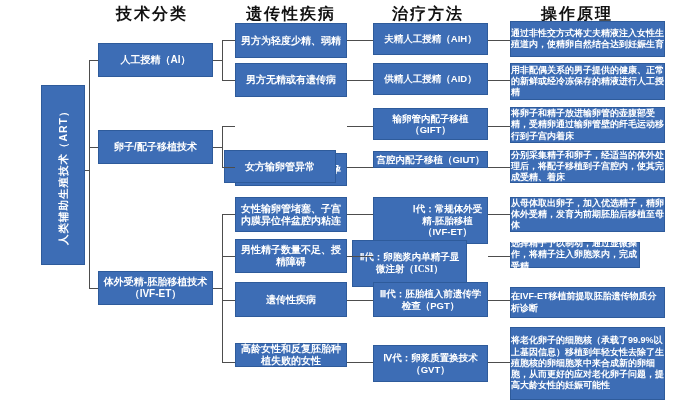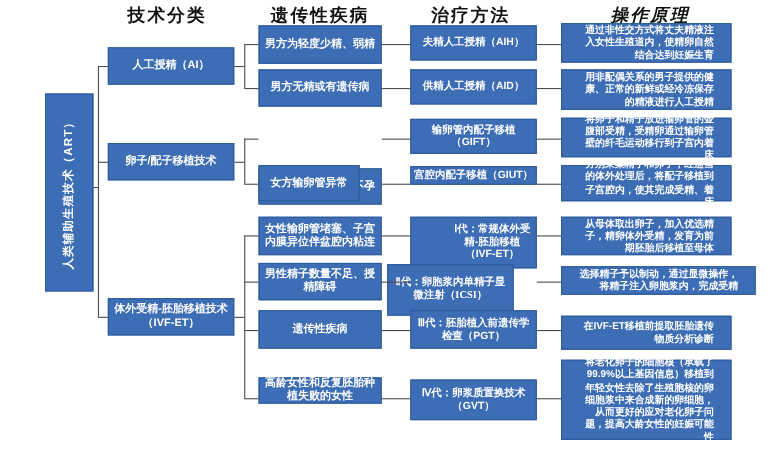--- a/index.html
+++ b/index.html
@@ -19,71 +19,71 @@
     font-size:16px;font-weight:bold;color:var(--header-text);letter-spacing:2px;
   }
   .box{
     position:absolute;background:var(--box-fill);border:1px solid var(--box-border);
     color:var(--box-text);font-weight:bold;box-sizing:border-box;
     display:flex;align-items:center;justify-content:center;
     text-align:center;font-size:10px;line-height:1.2;padding:1px 2px;
   }
   .box.method{font-size:9.5px;}
   .box.principle{
-    font-size:9px;line-height:1.25;justify-content:flex-start;text-align:right;
-    padding:2px 15px;
+    font-size:9px;line-height:1.25;justify-content:flex-start;text-align:left;
+    padding:2px 0;
   }
   .box.root span{
     transform:rotate(-90deg);white-space:nowrap;font-size:10.5px;letter-spacing:1px;
   }
   .hline{position:absolute;height:1px;background:var(--line-color);}
   .vline{position:absolute;width:1px;background:var(--line-color);}
 </style>
 </head>
 <body>
 
 <div class="canvas">
 
   <div class="hdr" style="left:97px;">技术分类</div>
   <div class="hdr" style="left:236px;">遗传性疾病</div>
   <div class="hdr" style="left:373px;">治疗方法</div>
-  <div class="hdr" style="left:536px;font-style:italic;">操作原理</div>
+  <div class="hdr" style="left:522px;">操作原理</div>
 
   <div class="box root" style="left:41px;top:85px;width:44px;height:180px;">
     <span>人类辅助生殖技术（ART）</span>
   </div>
 
   <div class="box" style="left:98px;top:43px;width:115px;height:34px;">人工授精（AI）</div>
   <div class="box" style="left:98px;top:130px;width:115px;height:34px;">卵子/配子移植技术</div>
   <div class="box" style="left:98px;top:271px;width:115px;height:34px;">体外受精-胚胎移植技术（IVF-ET）</div>
 
   <div class="box" style="left:235px;top:23px;width:112px;height:35px;">男方为轻度少精、弱精</div>
   <div class="box" style="left:235px;top:63px;width:112px;height:34px;">男方无精或有遗传病</div>
   <div class="box" style="left:235px;top:109px;width:112px;height:33px;margin-top:44px;">女方输卵管正常但不孕</div>
-  <div class="box" style="left:235px;top:150px;width:92px;height:33px;">女方输卵管异常</div>
+  <div class="box" style="left:224px;top:150px;width:112px;height:33px;">女方输卵管异常</div>
   <div class="box" style="left:235px;top:197px;width:112px;height:35px;">女性输卵管堵塞、子宫内膜异位伴盆腔内粘连</div>
   <div class="box" style="left:235px;top:239px;width:112px;height:34px;">男性精子数量不足、授精障碍</div>
   <div class="box" style="left:235px;top:282px;width:112px;height:35px;">遗传性疾病</div>
   <div class="box" style="left:235px;top:343px;width:112px;height:24px;">高龄女性和反复胚胎种植失败的女性</div>
 
   <div class="box method" style="left:373px;top:23px;width:115px;height:32px;">夫精人工授精（AIH）</div>
   <div class="box method" style="left:373px;top:63px;width:115px;height:32px;">供精人工授精（AID）</div>
   <div class="box method" style="left:373px;top:108px;width:115px;height:32px;">输卵管内配子移植（GIFT）</div>
   <div class="box method" style="left:373px;top:151px;width:115px;height:17px;">宫腔内配子移植（GIUT）</div>
   <div class="box method" style="left:373px;top:197px;width:115px;height:47px;padding-left:36px;">Ⅰ代：常规体外受精-胚胎移植（IVF-ET）</div>
   <div class="box method" style="left:352px;top:240px;width:115px;height:47px;font-family:Liberation Serif, serif;">Ⅱ代：卵胞浆内单精子显微注射（ICSI）</div>
   <div class="box method" style="left:373px;top:282px;width:115px;height:35px;">Ⅲ代：胚胎植入前遗传学检查（PGT）</div>
   <div class="box method" style="left:373px;top:345px;width:115px;height:37px;">Ⅳ代：卵浆质置换技术（GVT）</div>
 
   <div class="box principle" style="left:510px;top:21px;width:155px;height:36px;">通过非性交方式将丈夫精液注入女性生殖道内，使精卵自然结合达到妊娠生育</div>
   <div class="box principle" style="left:510px;top:63px;width:155px;height:37px;">用非配偶关系的男子提供的健康、正常的新鲜或经冷冻保存的精液进行人工授精</div>
   <div class="box principle" style="left:510px;top:107px;width:155px;height:36px;">将卵子和精子放进输卵管的壶腹部受精，受精卵通过输卵管壁的纤毛运动移行到子宫内着床</div>
   <div class="box principle" style="left:510px;top:150px;width:155px;height:33px;">分别采集精子和卵子，经适当的体外处理后，将配子移植到子宫腔内，使其完成受精、着床</div>
   <div class="box principle" style="left:510px;top:197px;width:155px;height:35px;">从母体取出卵子，加入优选精子，精卵体外受精，发育为前期胚胎后移植至母体</div>
-  <div class="box principle" style="left:510px;top:242px;width:177px;height:26px;">选择精子予以制动，通过显微操作，将精子注入卵胞浆内，完成受精</div>
+  <div class="box principle" style="left:510px;top:242px;width:130px;height:26px;">选择精子予以制动，通过显微操作，将精子注入卵胞浆内，完成受精</div>
   <div class="box principle" style="left:510px;top:287px;width:155px;height:31px;">在IVF-ET移植前提取胚胎遗传物质分析诊断</div>
   <div class="box principle" style="left:510px;top:327px;width:155px;height:73px;">将老化卵子的细胞核（承载了99.9%以上基因信息）移植到年轻女性去除了生殖胞核的卵细胞浆中来合成新的卵细胞，从而更好的应对老化卵子问题，提高大龄女性的妊娠可能性</div>
 
   <div class="hline" style="left:85px;top:170px;width:4px;"></div>
   <div class="vline" style="left:89px;top:60px;height:228px;"></div>
   <div class="hline" style="left:89px;top:60px;width:9px;"></div>
   <div class="hline" style="left:89px;top:147px;width:9px;"></div>
   <div class="hline" style="left:89px;top:288px;width:9px;"></div>
 
   <div class="hline" style="left:213px;top:60px;width:9px;"></div>

